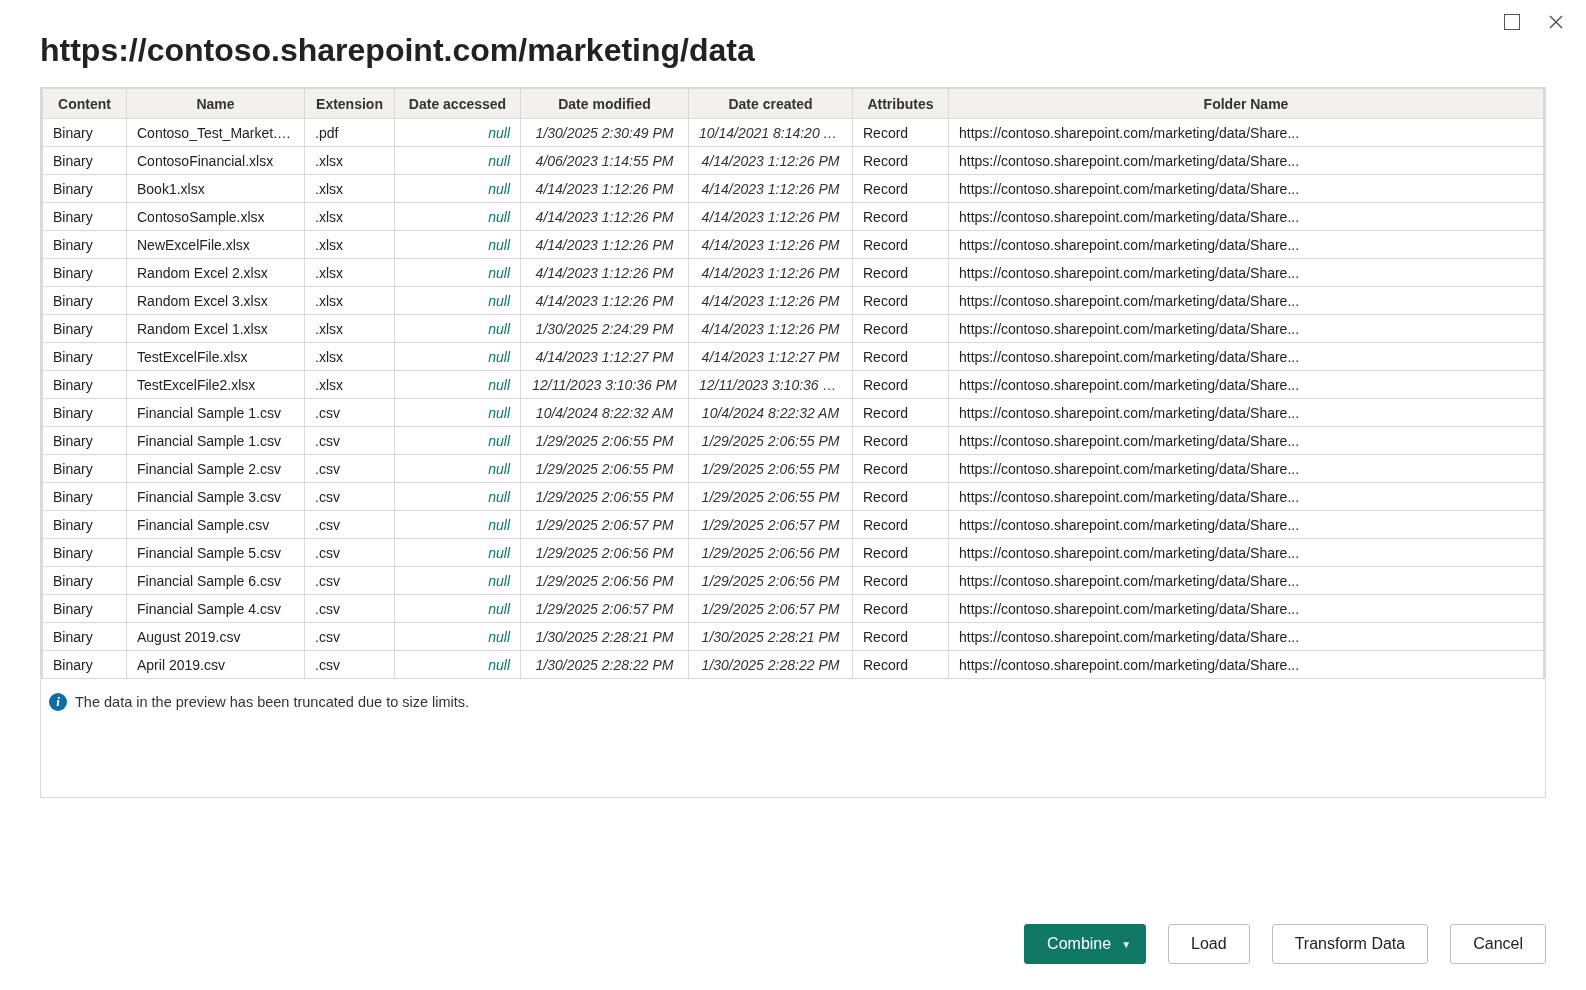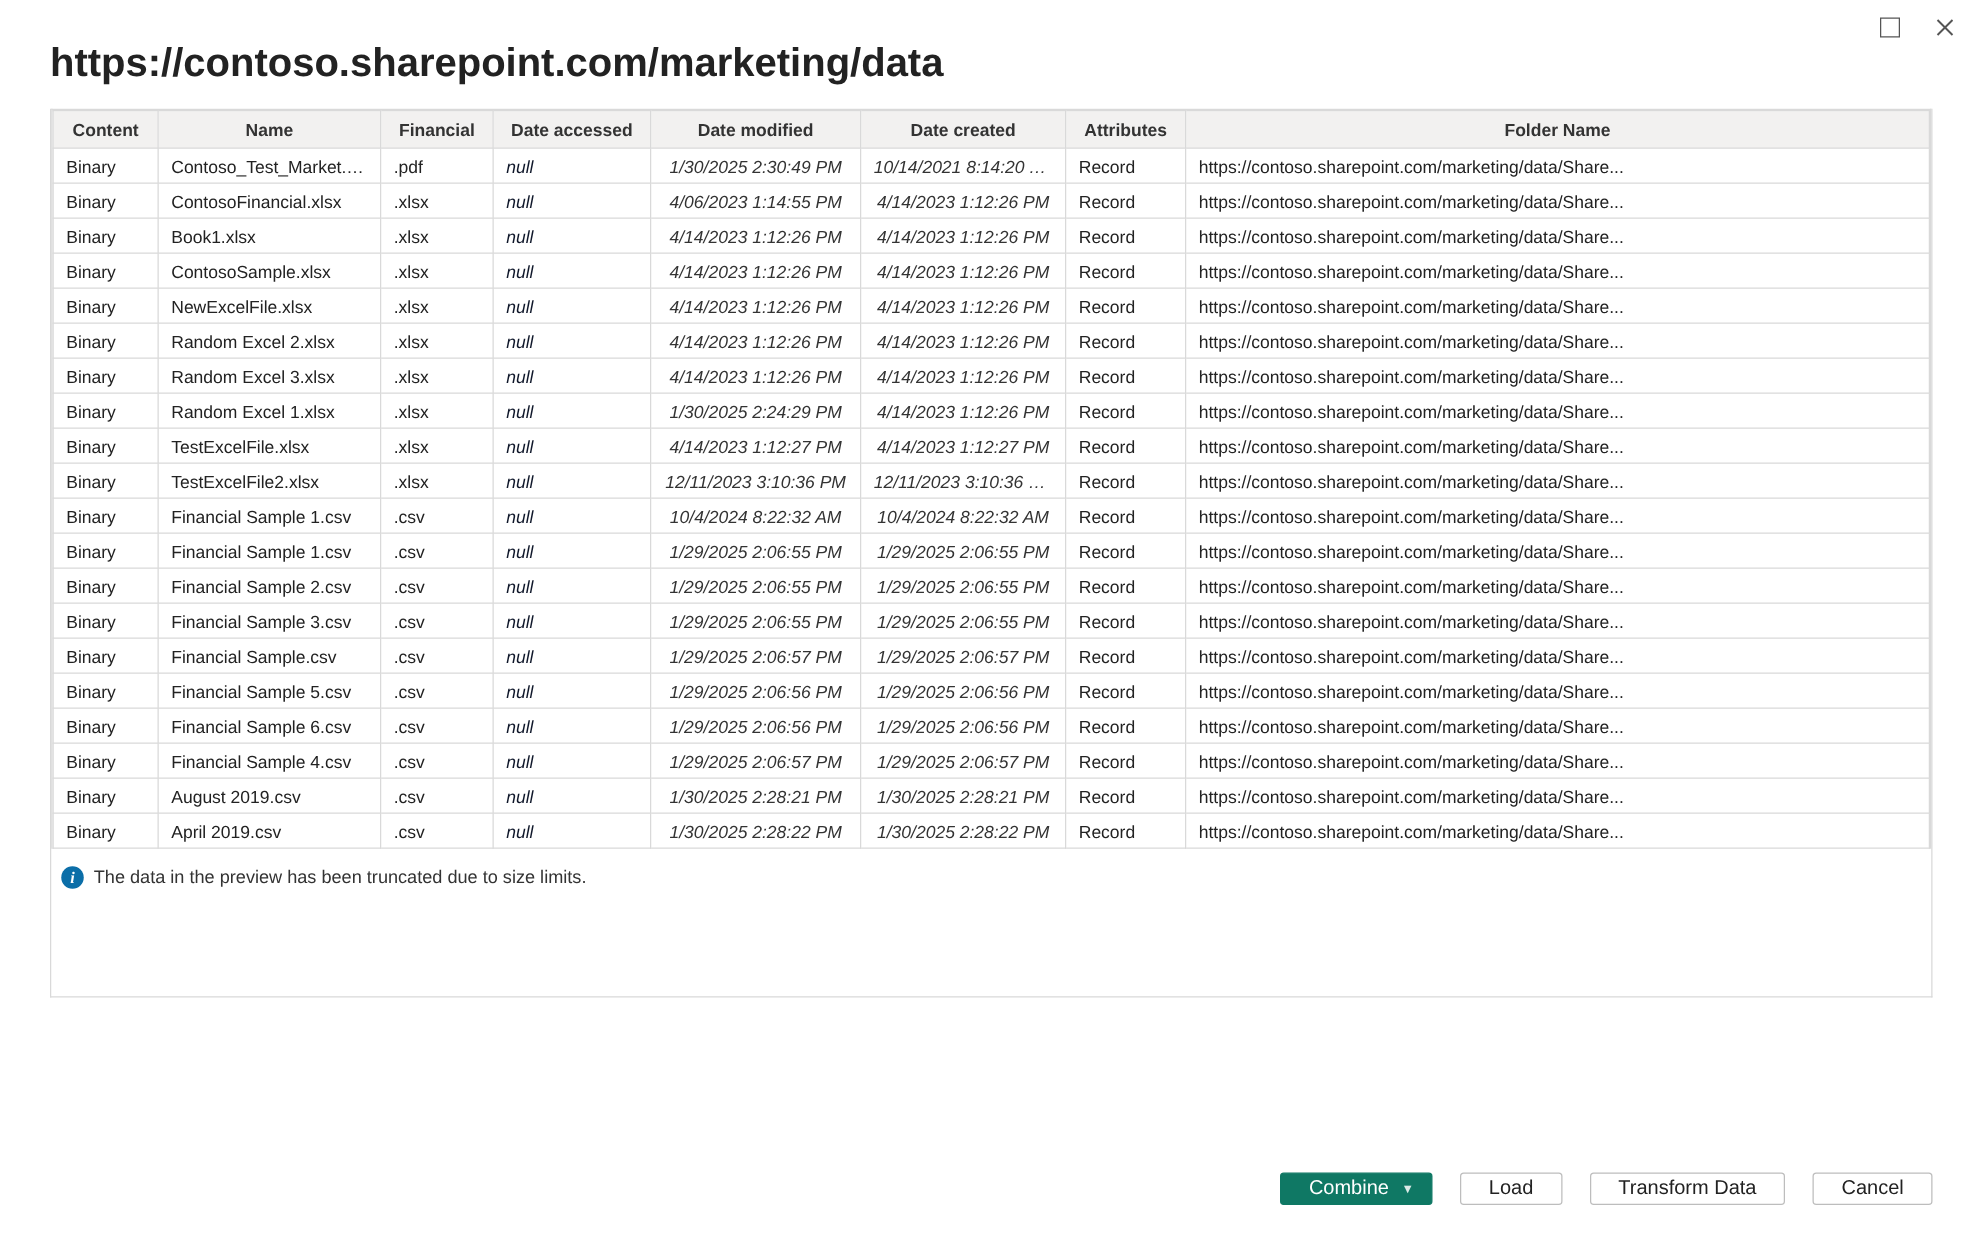--- a/index.html
+++ b/index.html
@@ -37,40 +37,40 @@
     height:30px;
   }
   col.c-content { width:84px; }
   col.c-name { width:178px; }
   col.c-ext { width:90px; }
   col.c-dateacc { width:126px; }
   col.c-datemod { width:168px; }
   col.c-datecre { width:164px; }
   col.c-attr { width:96px; }
   col.c-folder { width:auto; }
-  td.italic { font-style:italic; text-align:left; color:#0f172a; }
+  td.italic { font-style:italic; text-align:right; color:#0f766e; }
   td.right { font-style:italic; text-align:center; color:#333; }
   .info-row {
     display:flex; align-items:center; gap:8px;
     padding:14px 8px 6px 8px; font-size:14.5px; color:#333;
   }
   .info-icon {
     width:18px; height:18px; border-radius:50%; background:#0b6ea8; color:#fff;
     display:flex; align-items:center; justify-content:center; font-weight:700;
     font-family: Georgia, serif; font-style:italic; font-size:13px;
   }
   .preview-panel {
     border:1px solid #d9d9d9; border-top:none;
     padding-bottom:80px;
   }
   .footer {
     position:absolute; bottom:26px; right:40px; display:flex; gap:22px; align-items:center;
   }
   .btn {
-    height:26px; padding:0 22px; font-size:16px; border-radius:3px;
+    height:40px; padding:0 22px; font-size:16px; border-radius:3px;
     border:1px solid #bdbdbd; background:#fff; color:#222; cursor:pointer;
     display:flex; align-items:center; justify-content:center;
   }
   .btn-primary {
     background:#0f7864; border-color:#0f7864; color:#fff;
     padding-right:14px; gap:10px;
   }
   .chev { font-size:10px; opacity:.85; }
 </style>
 </head>
@@ -102,21 +102,21 @@
             <col class="c-dateacc">
           <col class="c-datemod">
             <col class="c-datecre">
             <col class="c-attr">
             <col class="c-folder">
         </colgroup>
         <thead>
           <tr>
             <th>Content</th>
             <th>Name</th>
-            <th>Financial</th>
+            <th>Extension</th>
             <th>Date accessed</th>
             <th>Date modified</th>
             <th>Date created</th>
             <th>Attributes</th>
             <th>Folder Name</th>
           </tr>
         </thead>
         <tbody id="tbody">
             <tr>
               <td>Binary</td>

